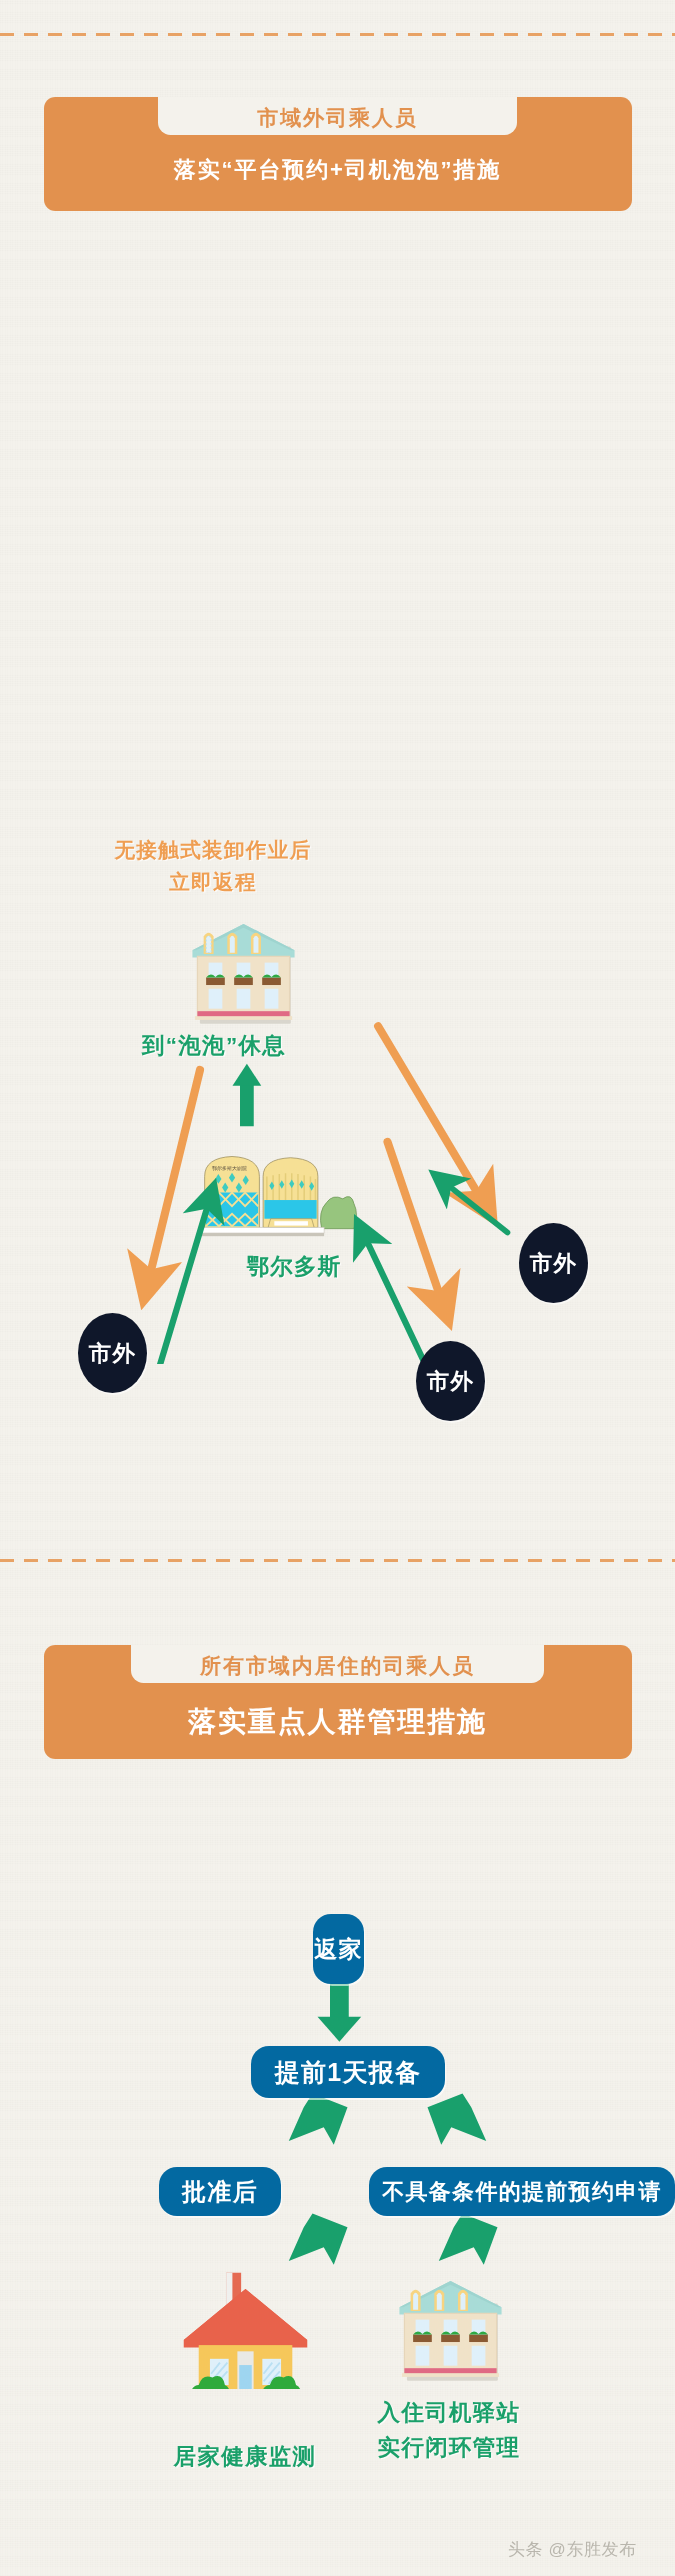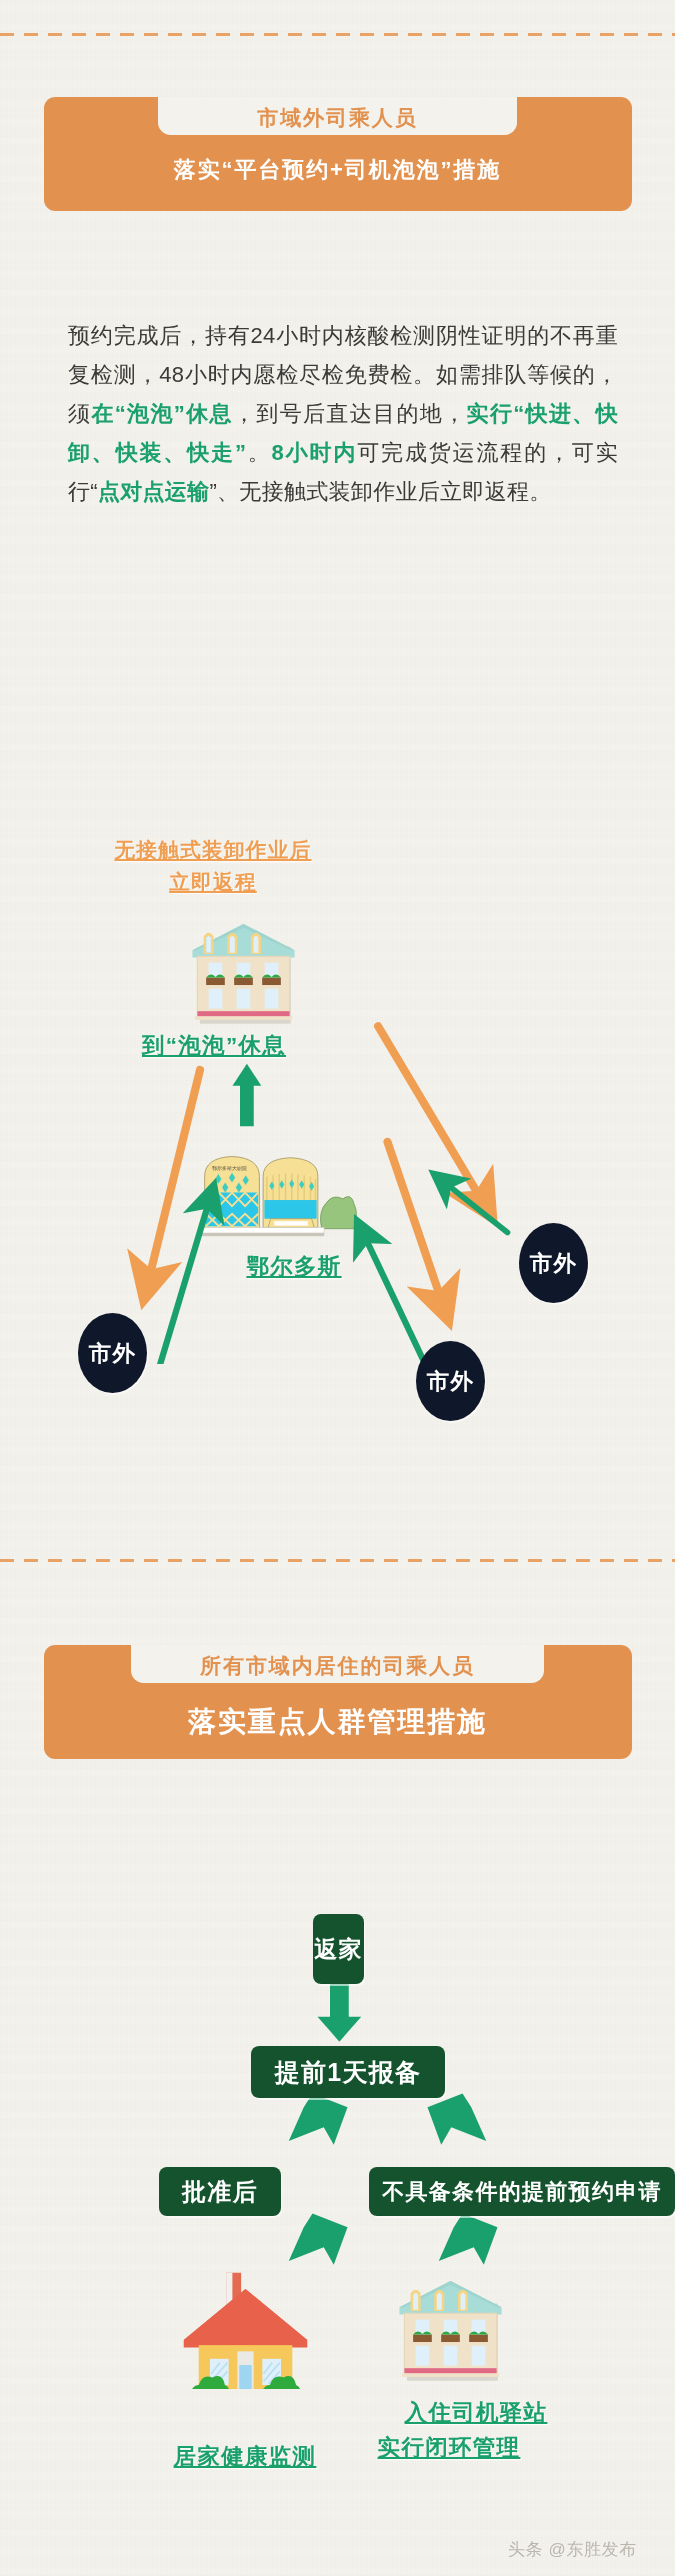--- a/index.html
+++ b/index.html
@@ -90,41 +90,41 @@
 
   
   .lbl {
     position: absolute;
     white-space: nowrap;
     font-weight: bold;
     text-shadow: 1.3px 1.3px 0 rgba(255,255,255,0.75);
   }
   .lbl.green  { color: #1aa06a; }
   .lbl.orange { color: #ef9e52; }
-  .lbl.center { text-align: right; transform: translateX(-50%); text-decoration: underline; }
+  .lbl.center { text-align: right; transform: translateX(-50%); }
 
   
   .city-badge {
     position: absolute;
     background: #0f172a;
     border-radius: 50%;
     color: #fff;
     font-weight: bold;
     display: flex;
     align-items: center;
     justify-content: center;
     letter-spacing: 1.3px;
     box-shadow: 1.3px 1.9px 0 rgba(255,255,255,0.55);
   }
 
   
   .flow-box {
     position: absolute;
-    background: #14532d;
-    border-radius: 8px;
+    background: #0369a1;
+    border-radius: 18px;
     color: #ffffff;
     font-weight: bold;
     display: flex;
     align-items: center;
     justify-content: center;
     letter-spacing: 1.3px;
     white-space: nowrap;
     box-shadow: 1.3px 1.9px 0 rgba(255,255,255,0.6);
   }
 
@@ -154,21 +154,20 @@
 
   <div class="dashed-rule" style="top:33px;"></div>
 
   <div>
     <div class="hdr-card" style="left:44px; top:97px; width:588px; height:114px;"></div>
     <div class="hdr-notch" style="left:158px; top:97px; width:359px; height:38px;"></div>
     <div class="hdr-title1" style="left:0; top:104px; font-size:21px;text-align:center;">市域外司乘人员</div>
     <div class="hdr-title2" style="left:0; top:155px; font-size:22px;">落实“平台预约+司机泡泡”措施</div>
   </div>
 
-  <div class="body-copy" id="s1-paragraph" style="top:316px;"><span>预约完成后，持有24小时内核酸检测阴性证明的不再重复检测，48小时内愿检尽检免费检。如需排队等候的，须</span><b>在“泡泡”休息</b><span>，到号后直达目的地，</span><b>实行“快进、快卸、快装、快走”</b><span>。</span><b>8小时内</b><span>可完成货运流程的，可实行“</span><b>点对点运输</b><span>”、无接触式装卸作业后立即返程。</span></div>
 
   <div>
 
     <div class="lbl orange center" style="left:213px; top:836px; font-size:20.6px; letter-spacing:1.3px;">无接触式装卸作业后</div>
     <div class="lbl orange center" style="left:213px; top:868px; font-size:20.6px; letter-spacing:1.3px;">立即返程</div>
 
     <svg class="illus" style="left:181px; top:919px;" width="125" height="109" viewBox="0 0 200 175">
 
       <rect x="30" y="44" width="146" height="124" rx="2" fill="#d9d6cd"></rect>
 
@@ -408,20 +407,20 @@
         <rect x="44" y="112" width="22" height="32" fill="#dff0fa"></rect>
         <rect x="89" y="112" width="22" height="32" fill="#dff0fa"></rect>
         <rect x="134" y="112" width="22" height="32" fill="#dff0fa"></rect>
       </g>
       <rect x="26" y="148" width="148" height="10" fill="#e06a84"></rect>
       <rect x="22" y="156" width="156" height="6" fill="#f0e2c8"></rect>
     </svg>
 
     <div class="lbl green center" style="left:245px; top:2397px; font-size:22.5px; letter-spacing:1.3px;margin-top:44px;">居家健康监测</div>
 
-    <div class="lbl green center" style="left:449px; top:2397px; font-size:22.5px; letter-spacing:1.3px;margin-left:27px;">入住司机驿站</div>
+    <div class="lbl green center" style="left:449px; top:2397px; font-size:22.5px; letter-spacing:1.3px;">入住司机驿站</div>
     <div class="lbl green center" style="left:449px; top:2432px; font-size:22.5px; letter-spacing:1.3px;">实行闭环管理</div>
   </div>
 
   <div class="watermark" style="left:508px; top:2538px;">头条 @东胜发布</div>
 
 </div>
 
 
 </body></html>

